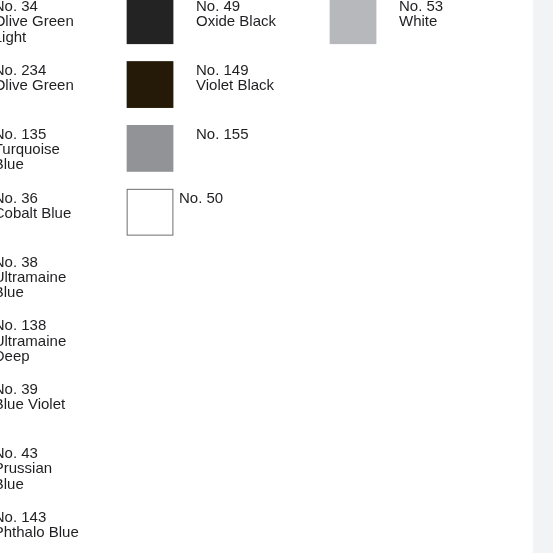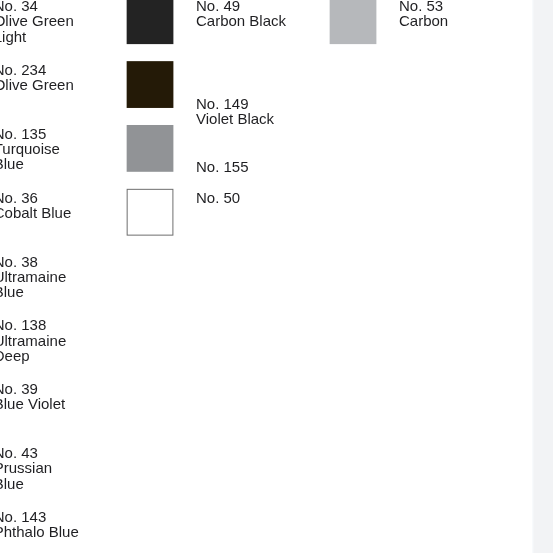--- a/index.html
+++ b/index.html
@@ -66,20 +66,20 @@
 Blue</div></div>
         <div class="label" style="left: -6.3px; top: 189.75px; color: rgb(31, 31, 34);"><div>No. 36</div><div>Cobalt Blue</div></div>
         <div class="label" style="left: -6.3px; top: 253.59px; color: rgb(31, 31, 34);"><div>No. 38</div><div>Ultramaine
 Blue</div></div>
         <div class="label" style="left: -6.3px; top: 317.43px; color: rgb(31, 31, 34);"><div>No. 138</div><div>Ultramaine
 Deep</div></div>
         <div class="label" style="left: -6.3px; top: 381.27px; color: rgb(31, 31, 34);"><div>No. 39</div><div>Blue Violet</div></div>
         <div class="label" style="left: -6.3px; top: 445.11px; color: rgb(31, 31, 34);"><div>No. 43</div><div>Prussian
 Blue</div></div>
         <div class="label" style="left: -6.3px; top: 508.95px; color: rgb(31, 31, 34);"><div>No. 143</div><div>Phthalo Blue</div></div>
-        <div class="label" style="left: 196px; top: -1.77px; color: rgb(31, 31, 34);"><div>No. 49</div><div>Carbon Black</div></div>
-        <div class="label" style="left: 196px; top: 62.07px; color: rgb(31, 31, 34); margin-top: 34px;"><div>No. 149</div><div>Violet Black</div></div>
-        <div class="label" style="left: 196px; top: 125.91px; color: rgb(31, 31, 34); margin-top: 33px;"><div>No. 155</div></div>
-        <div class="label" style="left: 196px; top: 189.75px; color: rgb(31, 31, 34);"><div>No. 50</div></div>
-        <div class="label" style="left: 399px; top: -1.77px; color: rgb(31, 31, 34);"><div>No. 53</div><div>Carbon</div></div>
+        <div class="label" style="left: 196px; top: -1.77px; color: rgb(31, 31, 34);"><div>No. 49</div><div>Oxide Black</div></div>
+        <div class="label" style="left: 196px; top: 62.07px; color: rgb(31, 31, 34);"><div>No. 149</div><div>Violet Black</div></div>
+        <div class="label" style="left: 196px; top: 125.91px; color: rgb(31, 31, 34);"><div>No. 155</div></div>
+        <div class="label" style="left: 179px; top: 189.75px; color: rgb(31, 31, 34);"><div>No. 50</div></div>
+        <div class="label" style="left: 399px; top: -1.77px; color: rgb(31, 31, 34);"><div>No. 53</div><div>White</div></div>
       </div>
   </div>
 </div>
 
 </body></html>

